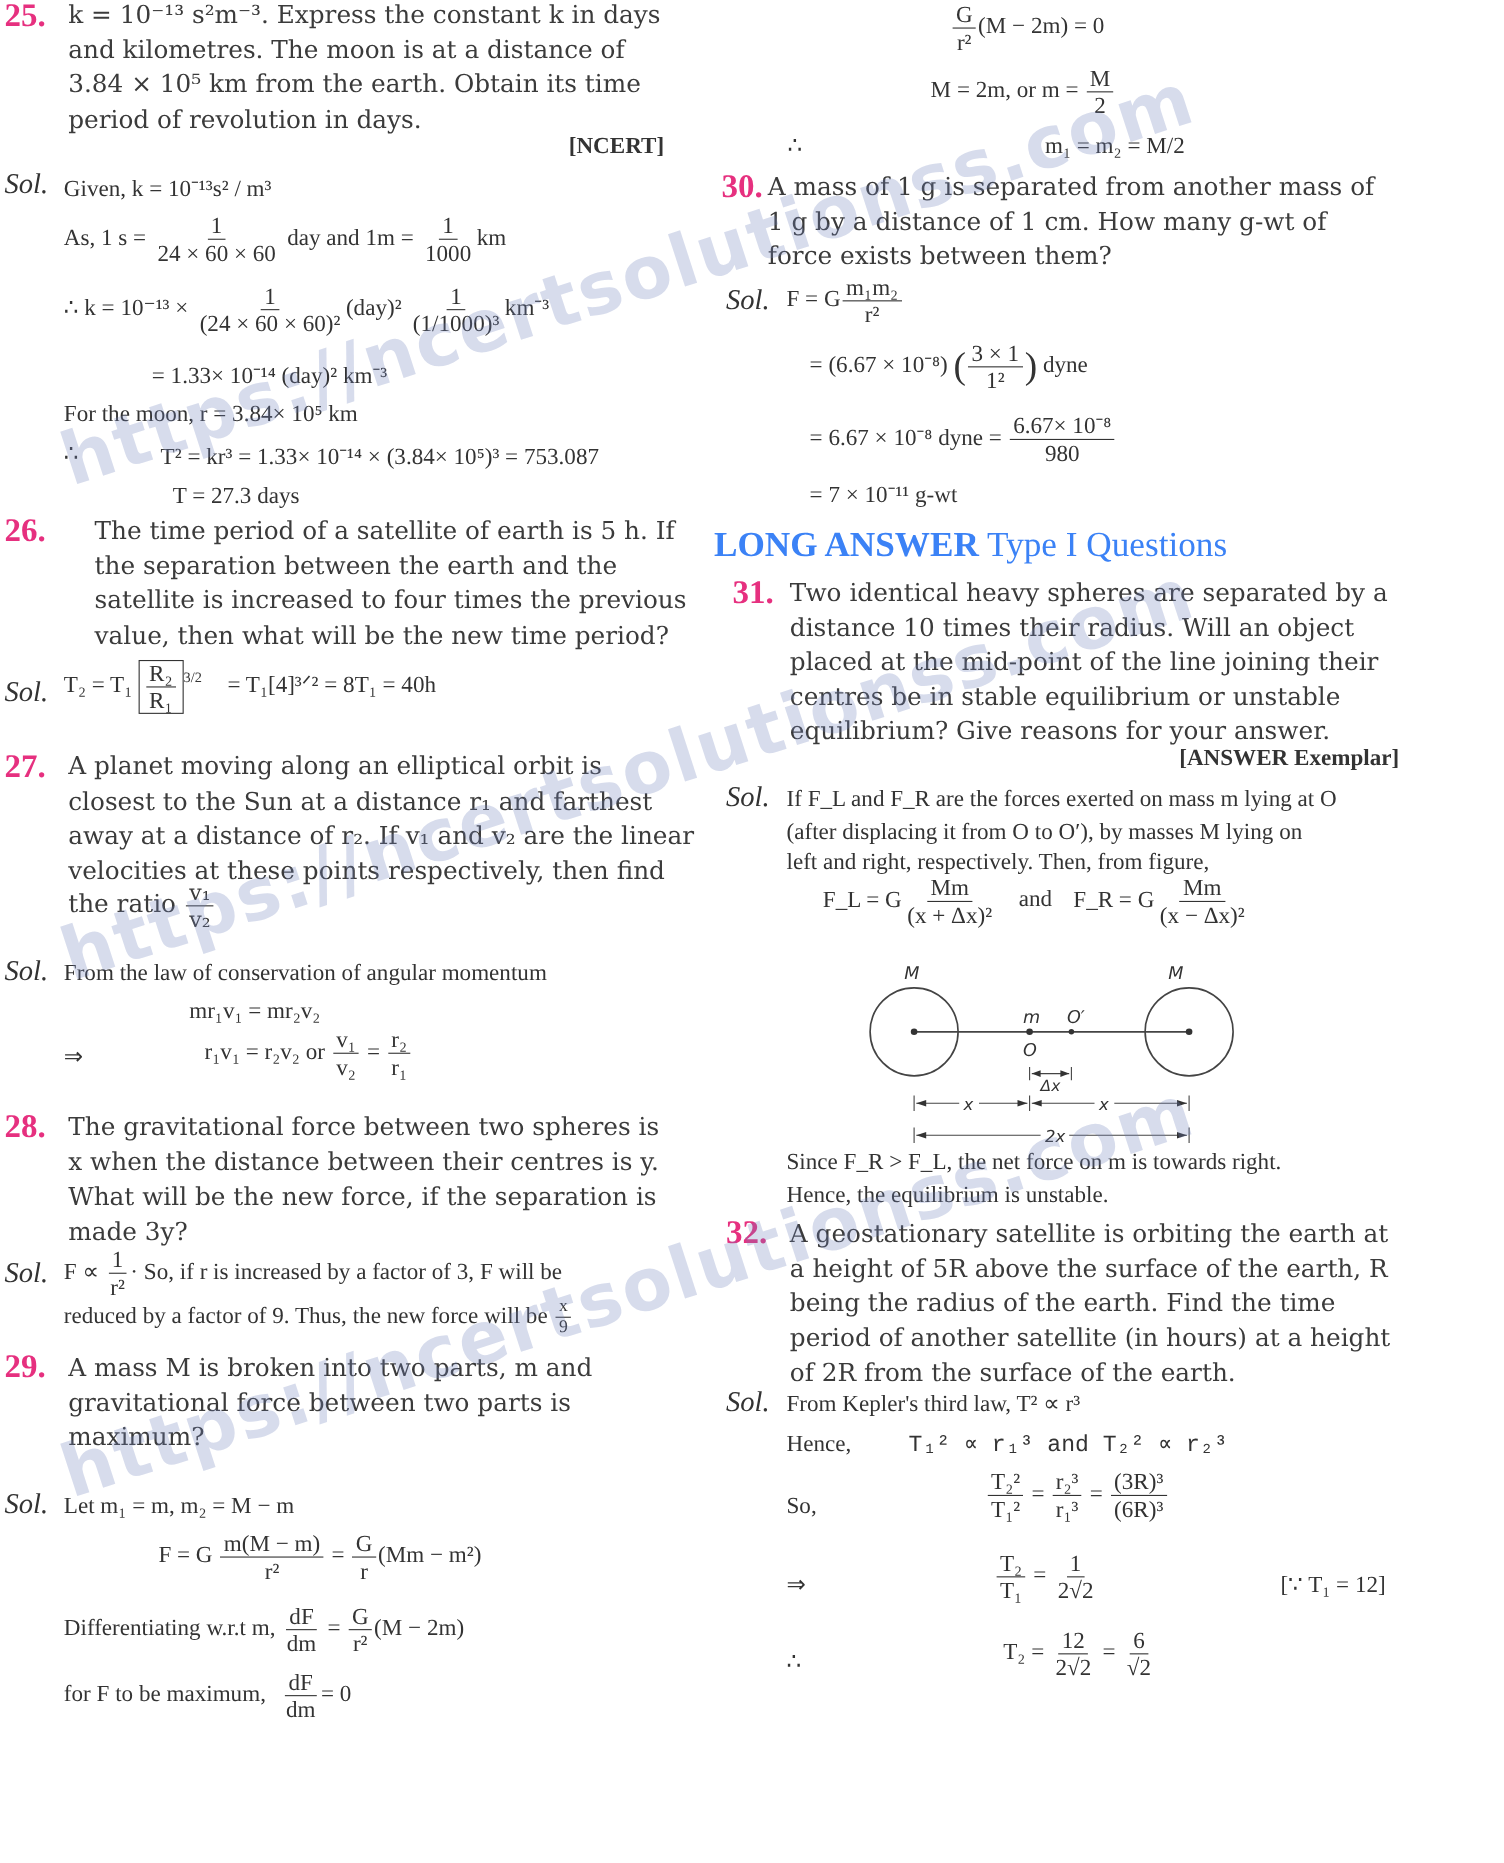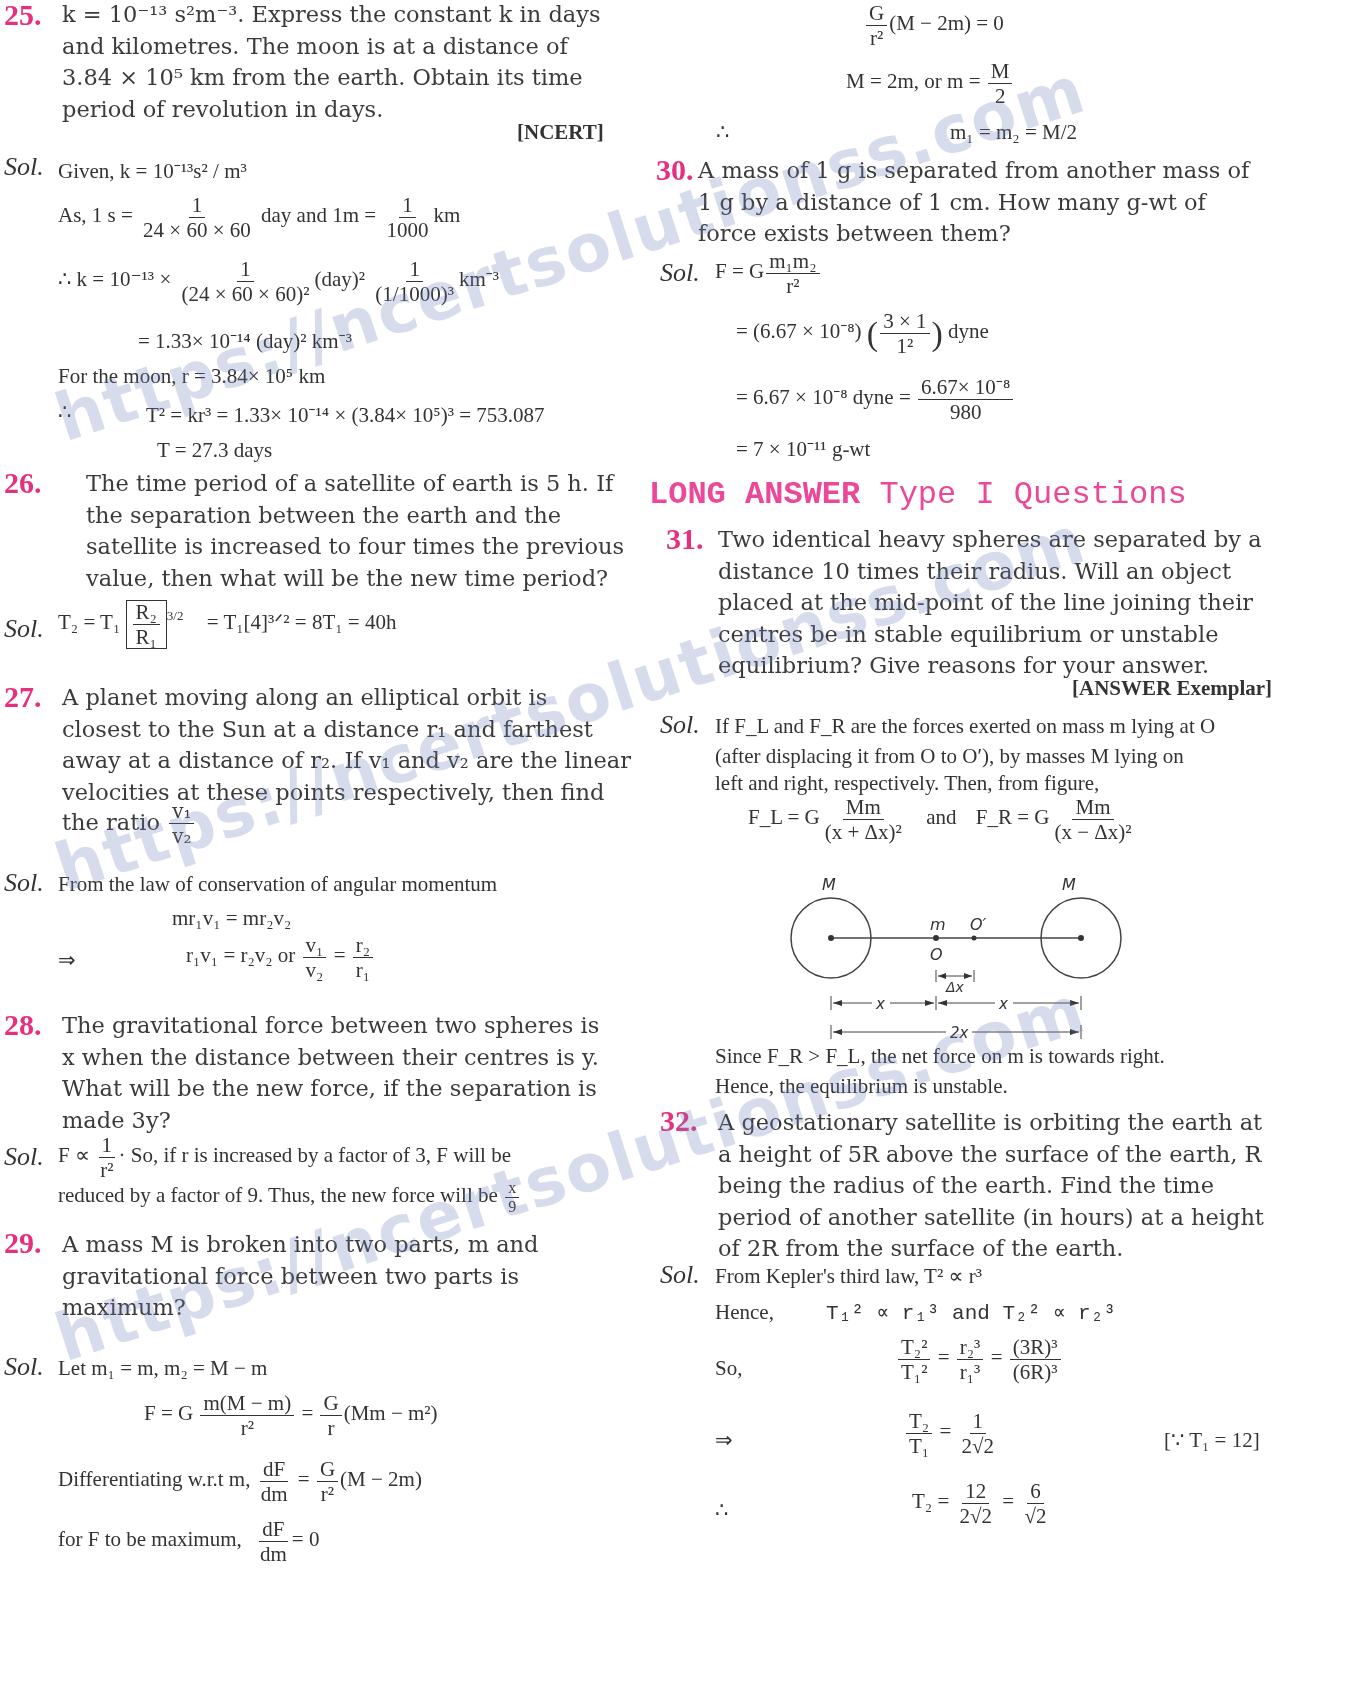--- a/index.html
+++ b/index.html
@@ -12,21 +12,21 @@
   .qnum { position:absolute; font-family:"Liberation Serif", serif; font-weight:bold; font-size:30px; color:#e6307f; }
   .qtext { position:absolute; font-family:"DejaVu Serif", serif; font-size:22.5px; line-height:31.5px; color:#3b3b3b; }
   .qtext div { white-space:nowrap; }
   .sol { position:absolute; font-family:"Liberation Serif", serif; font-style:italic; font-size:26px; color:#333; }
   .m { position:absolute; font-family:"Liberation Serif", serif; font-size:21px; color:#333; white-space:nowrap; }
   .src { position:absolute; font-family:"Liberation Serif", serif; font-weight:bold; font-size:21px; color:#333; white-space:nowrap; }
   .frac { display:inline-flex; flex-direction:column; align-items:center; vertical-align:middle; margin:0 2px; }
   .frac .n { padding:0 3px 1px; border-bottom:1.5px solid #333; line-height:22px; }
   .frac .d { padding:1px 3px 0; line-height:22px; }
   sup { font-size:13px; vertical-align:9px; line-height:0; }
-  .heading { position:absolute; font-family:Liberation Mono, monospace; font-size:32px; color:#ec4899; white-space:nowrap; }
+  .heading { position:absolute; font-family:Liberation Serif, serif; font-size:32px; color:#3b82f6; white-space:nowrap; }
   .heading b { font-weight:bold; }
   .wm { position:absolute; font-family:"DejaVu Sans", sans-serif; font-weight:bold; font-size:66px; color:rgba(110,130,185,0.28); white-space:nowrap; transform-origin:left bottom; pointer-events:none; letter-spacing:2px; }
   svg text { font-family:"DejaVu Sans", sans-serif; font-style:italic; fill:#333; }
 </style>
 </head>
 <body>
 
 <div class="qnum" style="left:4px;top:-2px;">25.</div>
 <div class="qtext" style="left:62px;top:-1px;">
   <div>k = 10⁻¹³ s²m⁻³. Express the constant k in days</div>

